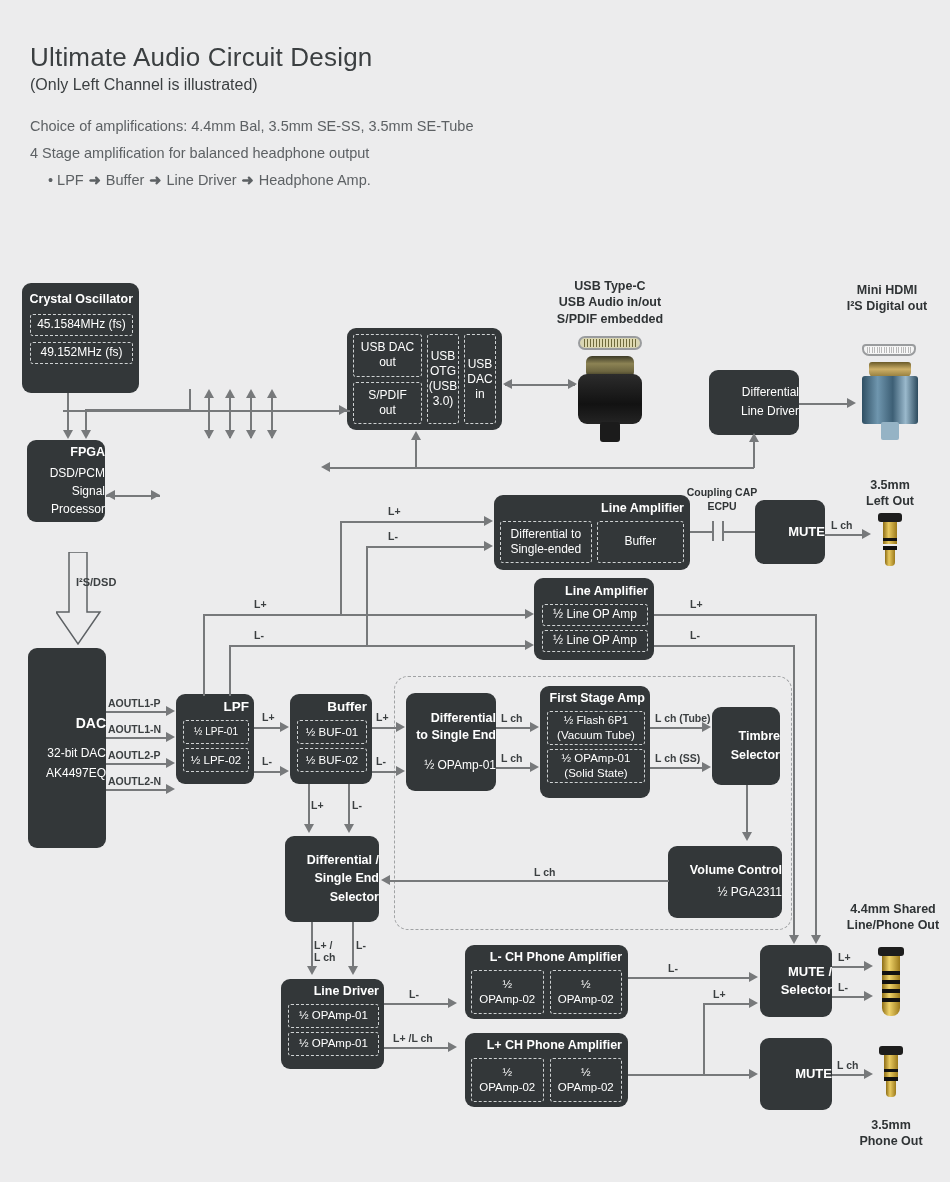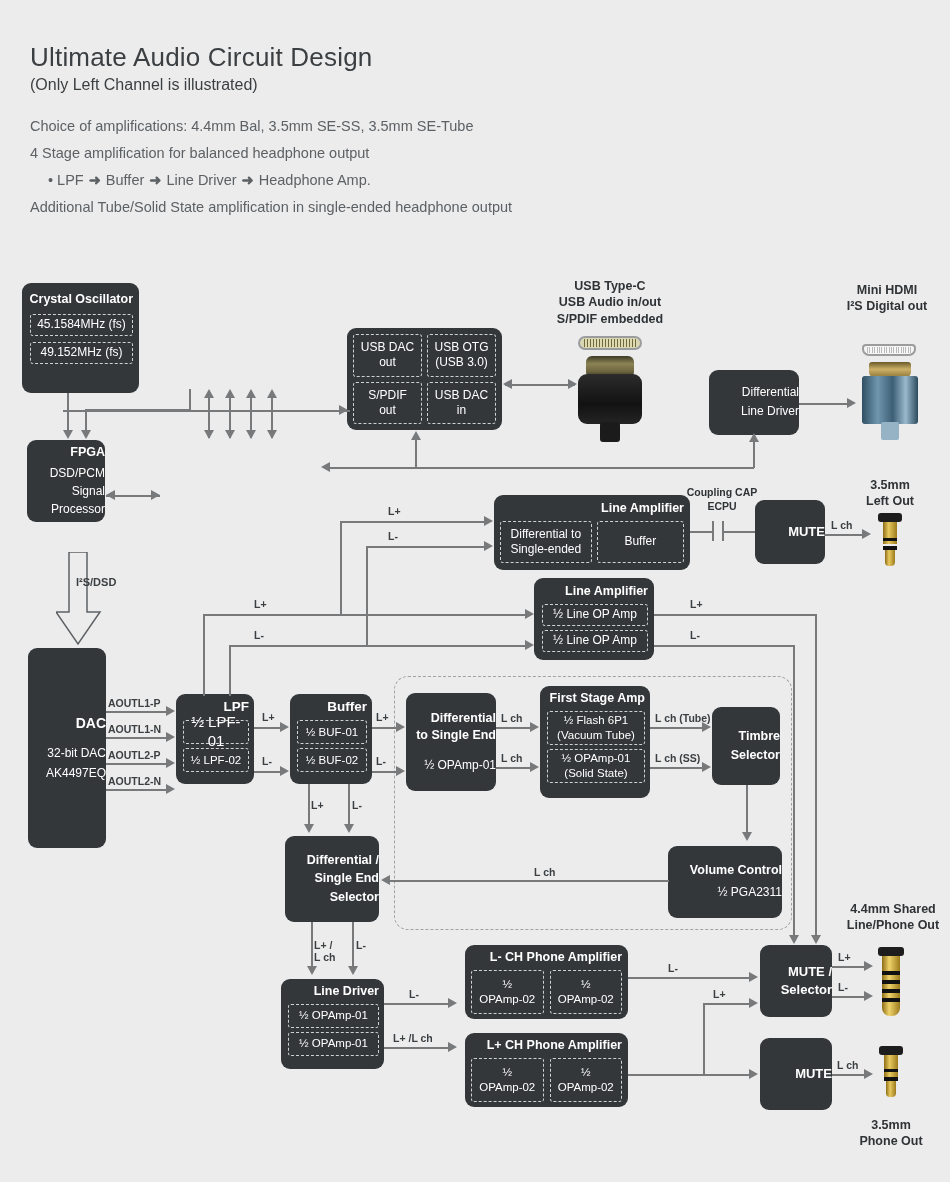--- a/index.html
+++ b/index.html
@@ -76,21 +76,20 @@
 
 <div id="stage">
 
   <div class="h-title">Ultimate Audio Circuit Design</div>
   <div class="h-sub">(Only Left Channel is illustrated)</div>
   <div class="h-line h-l1">Choice of amplifications: 4.4mm Bal, 3.5mm SE-SS, 3.5mm SE-Tube</div>
   <div class="h-line h-l2">4 Stage amplification for balanced headphone output</div>
   <div class="h-line h-l3">
     <span>• LPF</span><span class="arrw">➜</span><span>Buffer</span><span class="arrw">➜</span><span>Line Driver</span><span class="arrw">➜</span><span>Headphone Amp.</span>
   </div>
-  <div class="h-line h-l4">Additional Tube/Solid State amplification in single-ended headphone output</div>
 
   <div class="blk" style="left:22px; top:283px; width:117px; height:110px; padding:7px 6px; justify-content:flex-start; gap:6px;">
     <div class="t" style="margin-top:2px;">Crystal Oscillator</div>
     <div class="dash" style="width:103px;height:22px;">45.1584MHz (fs)</div>
     <div class="dash" style="width:103px;height:22px;">49.152MHz (fs)</div>
   </div>
 
 
   <div class="blk" style="left:27px; top:440px; width:78px; height:82px; gap:2px;">
     <div class="t">FPGA</div>
@@ -105,21 +104,21 @@
       <div style="display:flex; flex-direction:column; gap:5px; flex:1;">
         <div class="dash" style="flex:1; flex-direction:column;">
           <span>USB DAC</span>
           <span>out</span>
         </div>
         <div class="dash" style="flex:1; flex-direction:column;">
           <span>S/PDIF</span>
           <span>out</span>
         </div>
       </div>
-      <div style="display:flex; flex-direction:column; gap:5px; flex:1;">
+      <div style="display:flex; flex-direction:row; gap:5px; flex:1;">
         <div class="dash" style="flex:1; flex-direction:column;">
           <span>USB OTG</span>
           <span>(USB 3.0)</span>
         </div>
         <div class="dash" style="flex:1; flex-direction:column;">
           <span>USB DAC</span>
           <span>in</span>
         </div>
       </div>
     </div>
@@ -202,21 +201,21 @@
   </div>
 
   <div class="blk" style="left:28px; top:648px; width:78px; height:200px; gap:4px;">
     <div class="t" style="font-size:14px;">DAC</div>
     <div class="s" style="margin-top:10px;">32-bit DAC</div>
     <div class="s">AK4497EQ</div>
   </div>
 
   <div class="blk" style="left:176px; top:694px; width:78px; height:90px; padding:5px 5px; justify-content:flex-start; gap:4px;">
     <div class="t" style="font-size:13.5px;">LPF</div>
-    <div class="dash" style="width:66px;height:24px;font-size:15px;">½ LPF-01</div>
+    <div class="dash" style="width:66px;height:24px;font-size:10px;">½ LPF-01</div>
     <div class="dash" style="width:66px;height:24px;font-size:11.5px;">½ LPF-02</div>
   </div>
 
   <div class="blk" style="left:290px; top:694px; width:82px; height:90px; padding:5px 5px; justify-content:flex-start; gap:4px;">
     <div class="t" style="font-size:13.5px;">Buffer</div>
     <div class="dash" style="width:70px;height:24px;font-size:11.5px;">½ BUF-01</div>
     <div class="dash" style="width:70px;height:24px;font-size:11.5px;">½ BUF-02</div>
   </div>
 
   <div class="sect" style="left:394px; top:676px; width:398px; height:254px;"></div>

